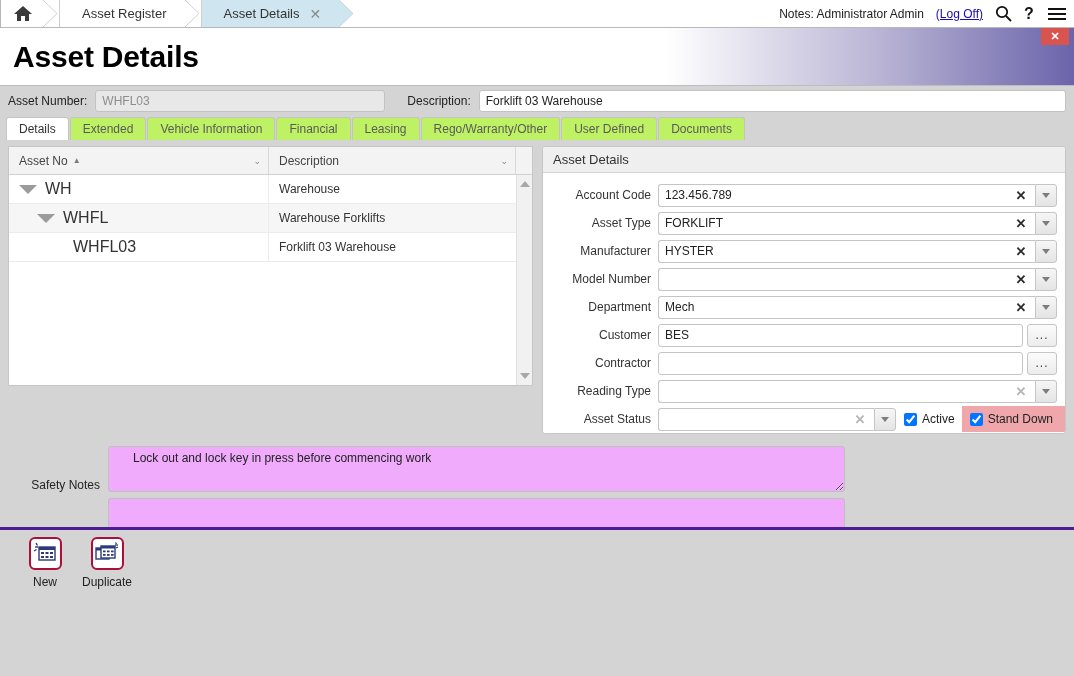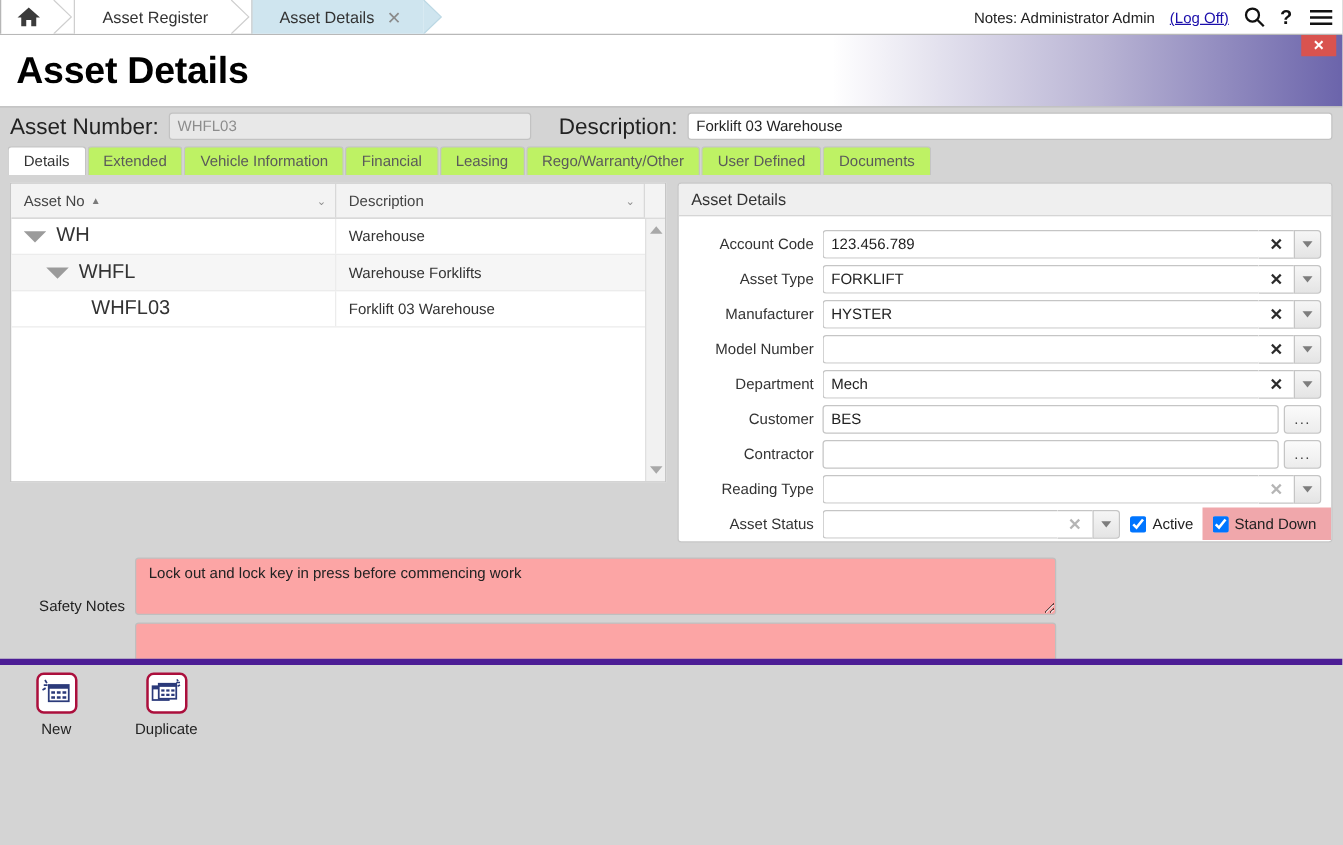--- a/index.html
+++ b/index.html
@@ -104,21 +104,21 @@
   
   .idbar {
     height: 30px;
     background: #d4d4d4;
     display: flex;
     align-items: center;
     padding: 0 8px;
     gap: 0;
   }
   .idbar label {
-    font-size: 18px;
+    font-size: 12px;
     color: #222;
     margin-right: 8px;
   }
   .idbar label.desc-lbl { margin-left: 22px; }
   .fld-asset-number {
     width: 290px;
     height: 22px;
     background: #e8e8e8;
     border: 1px solid #c2c2c2;
     border-radius: 3px;
@@ -386,36 +386,35 @@
     padding-right: 8px;
   }
   .narea {
     width: 737px;
     height: 46px;
     border: 1px solid #bfbfbf;
     border-radius: 3px;
     resize: vertical;
     font-size: 12px;
     color: #222;
-    padding: 4px 10px;
+    padding: 4px 24px;
     font-family: "Liberation Sans", sans-serif;
-    background: #fca5a5;
+    background: #f0abfc;
   }
 
   
   .footer {
     position: absolute;
     bottom: 0; left: 0; right: 0;
     height: 68px;
     background: #d4d4d4;
-    border-top: 5px solid #4c1d95;
+    border-top: 3px solid #4c1d95;
     display: flex;
     align-items: center;
     padding-left: 14px;
-    gap: 26px;
   }
   .fbtn {
     display: flex;
     flex-direction: column;
     align-items: center;
     cursor: pointer;
     width: 62px;
   }
   .fbtn-icon {
     width: 33px; height: 33px;

